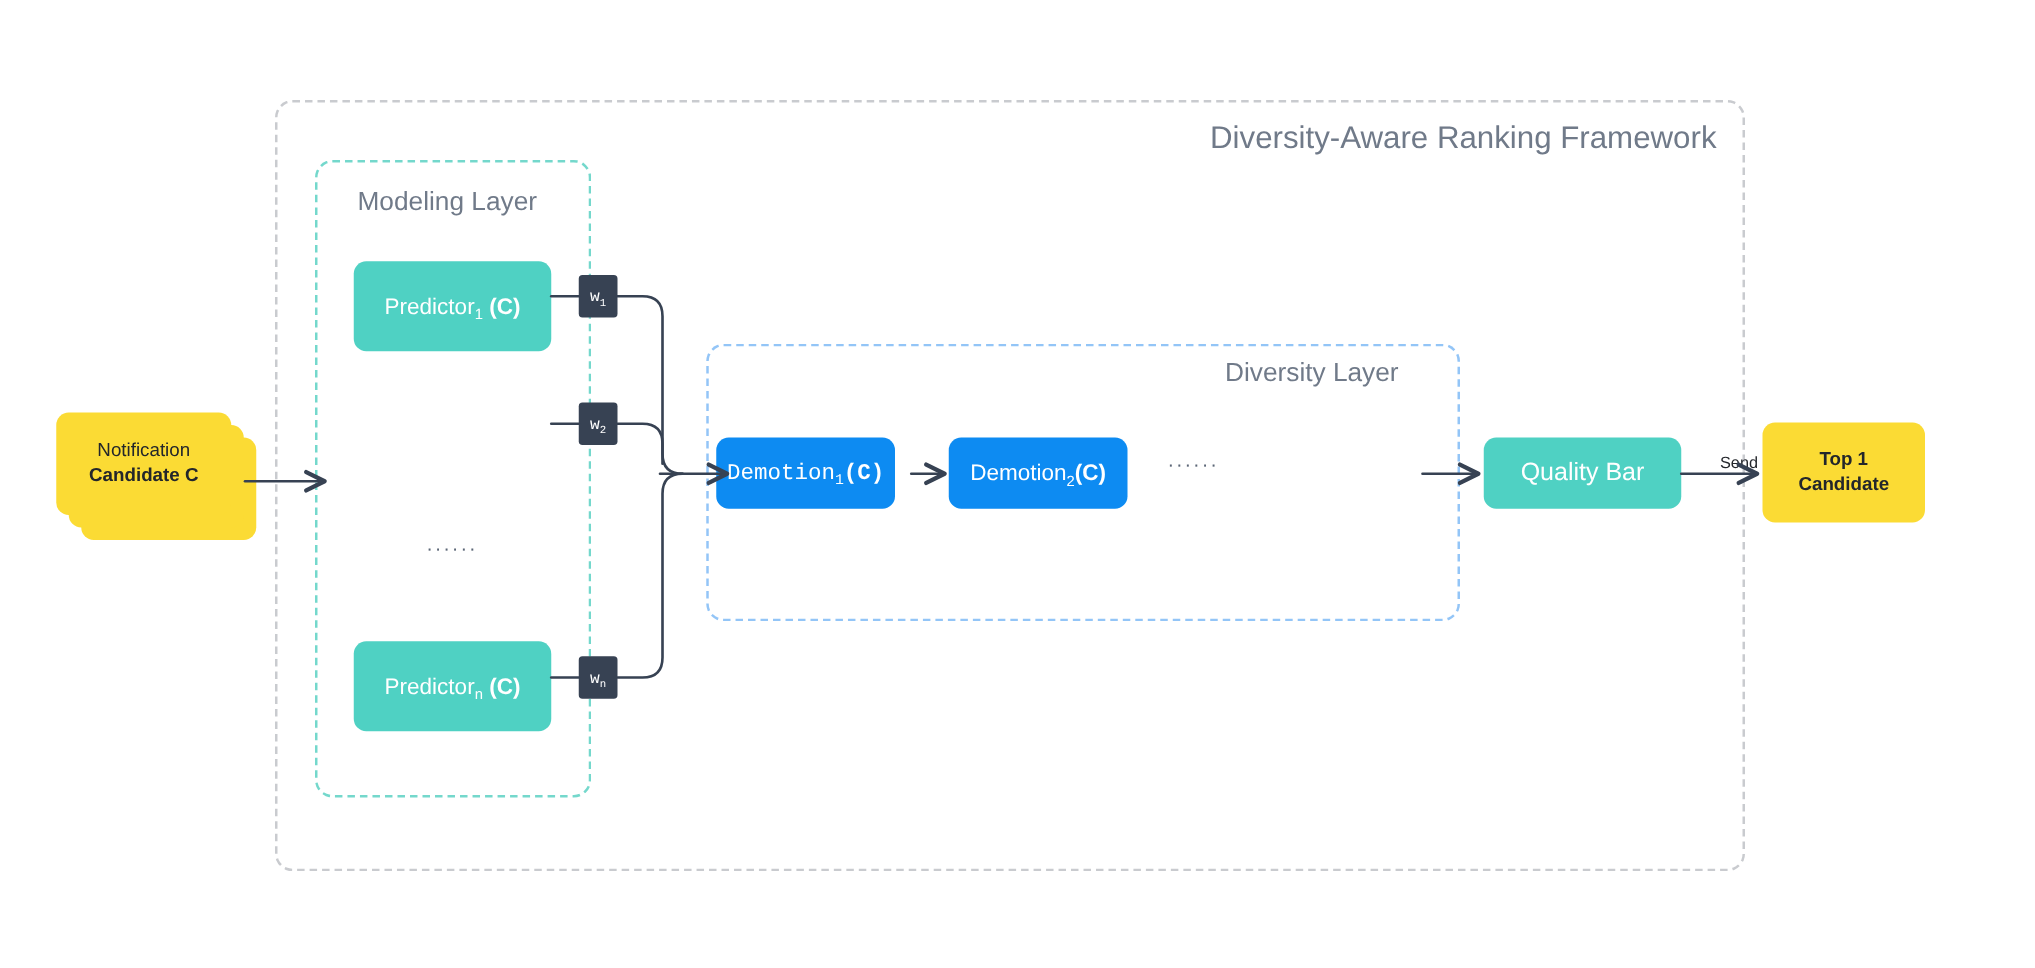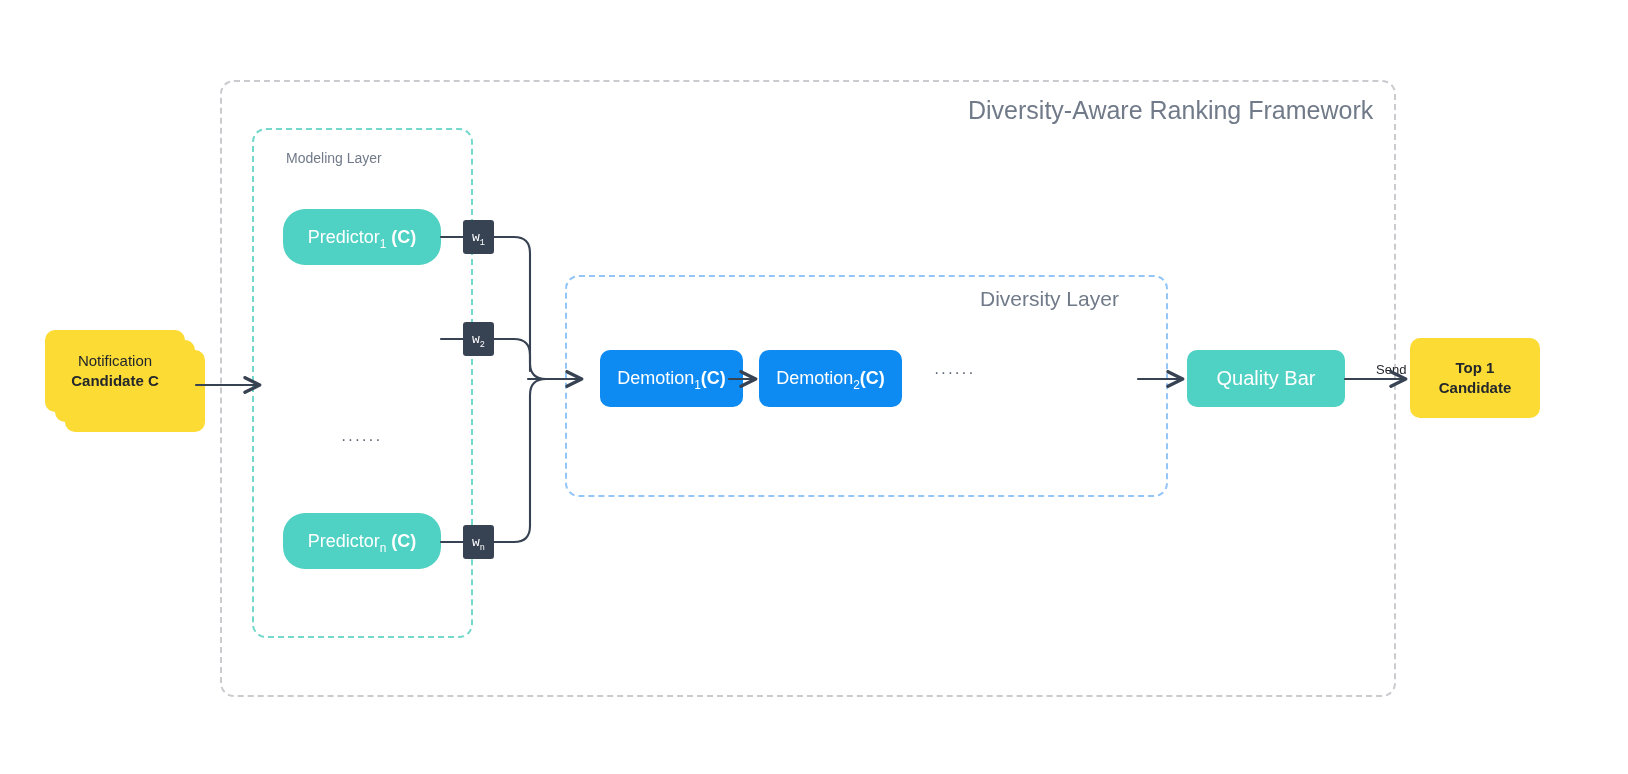--- a/index.html
+++ b/index.html
@@ -53,21 +53,21 @@
     white-space: nowrap;
     font-weight: 400;
   }
   #framework-title {
     left: 968px; top: 96px;
     font-size: 25px;
     color: #707a89;
   }
   #modeling-layer-title {
     left: 286px; top: 150px;
-    font-size: 14px;
+    font-size: 21px;
     color: #707a89;
   }
   #diversity-layer-title {
     left: 980px; top: 287px;
     font-size: 21px;
     color: #707a89;
   }
 
   
   .node {
@@ -79,34 +79,33 @@
     text-align: center;
     border-radius: 10px;
     color: #ffffff;
     white-space: nowrap;
   }
   .node.teal   { background: #4fd1c3; }
   .node.blue   { background: #0d8bf2; }
 
   .predictor {
     left: 283px;
-    width: 158px; height: 56px;
+    width: 158px; height: 72px;
     font-size: 18px;
-    border-radius: 22px;
   }
   #predictor-1 { top: 209px; }
   #predictor-2 { top: 310px; }
   #predictor-n { top: 513px; }
 
   .demotion {
     top: 350px;
     width: 143px; height: 57px;
     font-size: 18px;
   }
-  #demotion-1 { left: 600px; }
+  #demotion-1 { left: 573px; font-family: Liberation Mono, monospace; }
   #demotion-2 { left: 759px; }
   #demotion-m { left: 995px; }
 
   #quality-bar {
     left: 1187px; top: 350px;
     width: 158px; height: 57px;
     font-size: 20px;
   }
 
   

